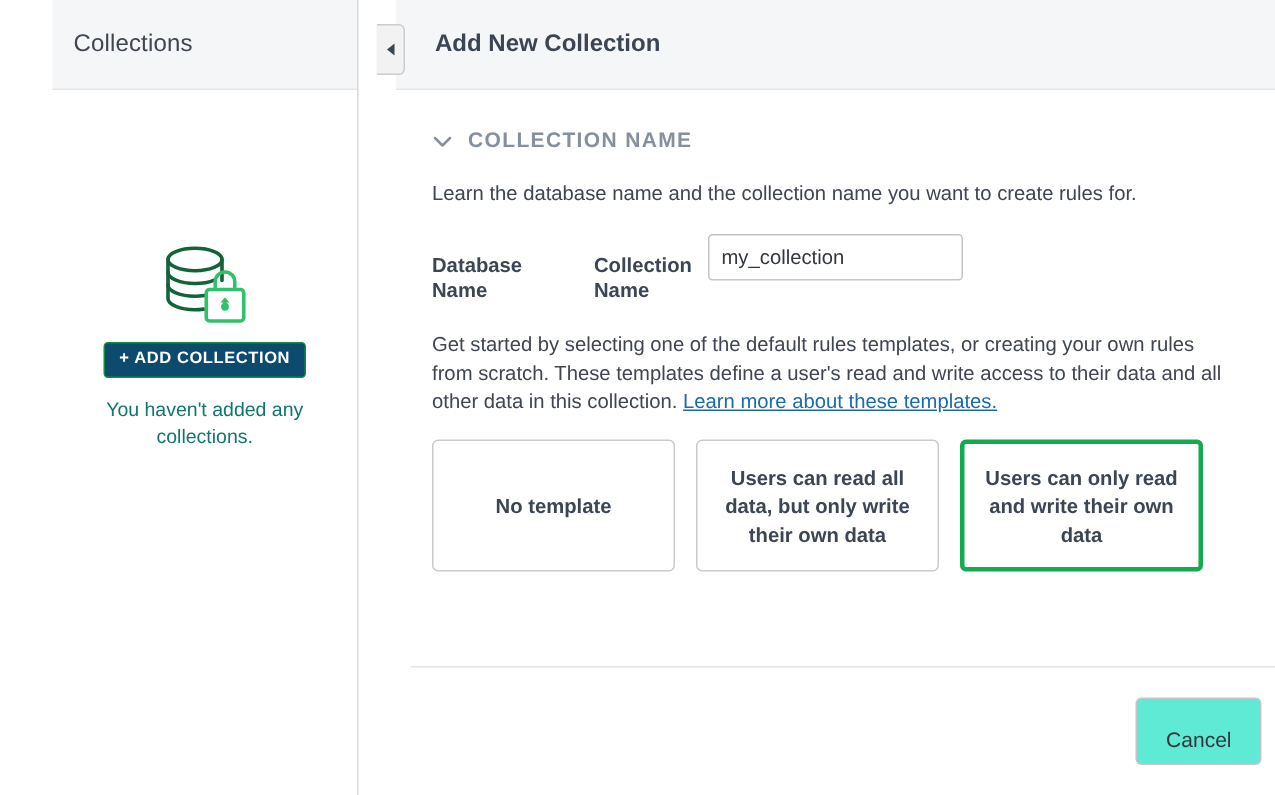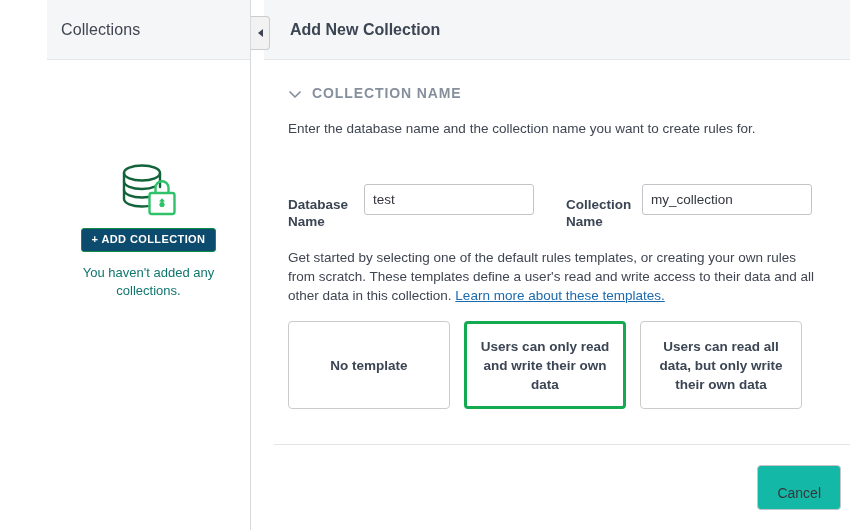--- a/index.html
+++ b/index.html
@@ -37,21 +37,21 @@
     position: absolute;
     left: 40px; top: 4px;
     width: 7px; height: 362px;
     background: #c8c9ca;
     border-radius: 4px;
   }
 
   
   .sidebar {
     position: absolute;
-    left: 47px; top: 0;
+    left: 35px; top: 0;
     width: 204px; height: 530px;
     background: #ffffff;
     border-right: 1px solid #d8d9dc;
     box-sizing: border-box;
   }
   .sidebar-header {
     height: 60px;
     background: #f5f6f7;
     border-bottom: 1px solid #e4e5e7;
     box-sizing: border-box;
@@ -196,21 +196,20 @@
 
   
   .field-row {
     display: flex;
     align-items: flex-start;
     margin-top: 18px;
   }
   .field {
     display: flex;
     align-items: flex-start;
-    margin-top: 28px;
   }
   .field-label {
     font-size: 13.5px;
     font-weight: bold;
     color: #3b4553;
     line-height: 17px;
     width: 76px;
     padding-top: 12px;
     font-family: "Liberation Sans", sans-serif;
   }
@@ -282,21 +281,21 @@
     gap: 10px;
   }
   .btn {
     border-radius: 4px;
     font-size: 14px;
     cursor: pointer;
     box-sizing: border-box;
     font-family: "Liberation Sans Narrow", "Liberation Sans", sans-serif;
   }
   .btn-cancel {
-    background: #14b8a6;
+    background: #5eead4;
     border: 1px solid #c3c5c8;
     color: #33373d;
     padding: 19px 19px 8px 19px;
   }
   .btn-primary {
     background: #16a34a;
     border: 1px solid #13913f;
     color: #ffffff;
     padding: 8px 18px 9px 18px;
   }
@@ -361,48 +360,47 @@
 
       <div class="section-head">
         <span class="chevron-icon">
           <svg width="14" height="14" viewBox="0 0 14 14" xmlns="http://www.w3.org/2000/svg">
             <path d="M2 5 L7 10 L12 5" fill="none" stroke="#86909d" stroke-width="1.7" stroke-linecap="round" stroke-linejoin="round"></path>
           </svg>
         </span>
         <span class="section-label">COLLECTION NAME</span>
       </div>
 
-      <div class="section-desc">Enter the database name and the collection name you want to create rules for.</div>
+      <div class="section-desc">Learn the database name and the collection name you want to create rules for.</div>
 
       <div class="field-row">
         <div class="field">
           <span class="field-label">Database Name</span>
-          <input id="db-name-input" class="text-input" type="text" value="test" style="">
         </div>
         <div class="field-gap"></div>
         <div class="field">
           <span class="field-label">Collection Name</span>
           <input id="coll-name-input" class="text-input" type="text" value="my_collection" style="">
         </div>
       </div>
 
 
       <div class="section-desc">
         <span>Get started by selecting one of the default rules templates, or creating your own rules from scratch. These templates define a user's read and write access to their data and all other data in this collection. </span><a class="link">Learn more about these templates.</a>
       </div>
 
       <div class="template-row">
         <div class="template-card">
           <span>No template</span>
         </div>
+        <div class="template-card">
+          <span>Users can read all data, but only write their own data</span>
+        </div>
         <div class="template-card selected">
           <span>Users can only read and write their own data</span>
-        </div>
-        <div class="template-card">
-          <span>Users can read all data, but only write their own data</span>
         </div>
       </div>
 
     </div>
 
     <div class="footer-divider"></div>
     <div class="footer">
       <button class="btn btn-cancel">Cancel</button>
     </div>
 

